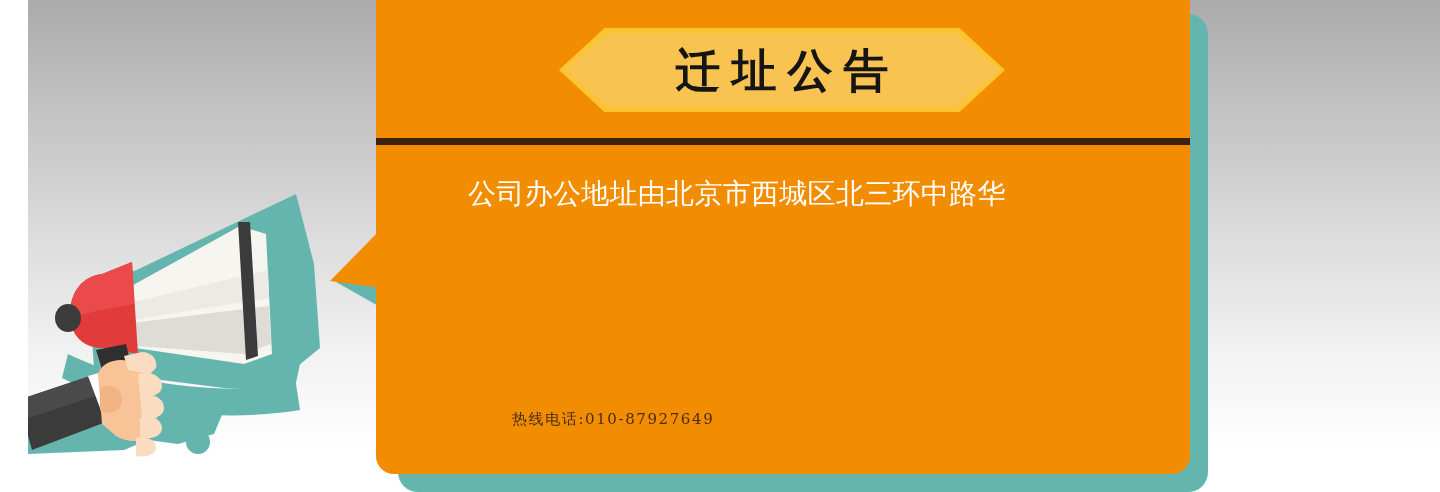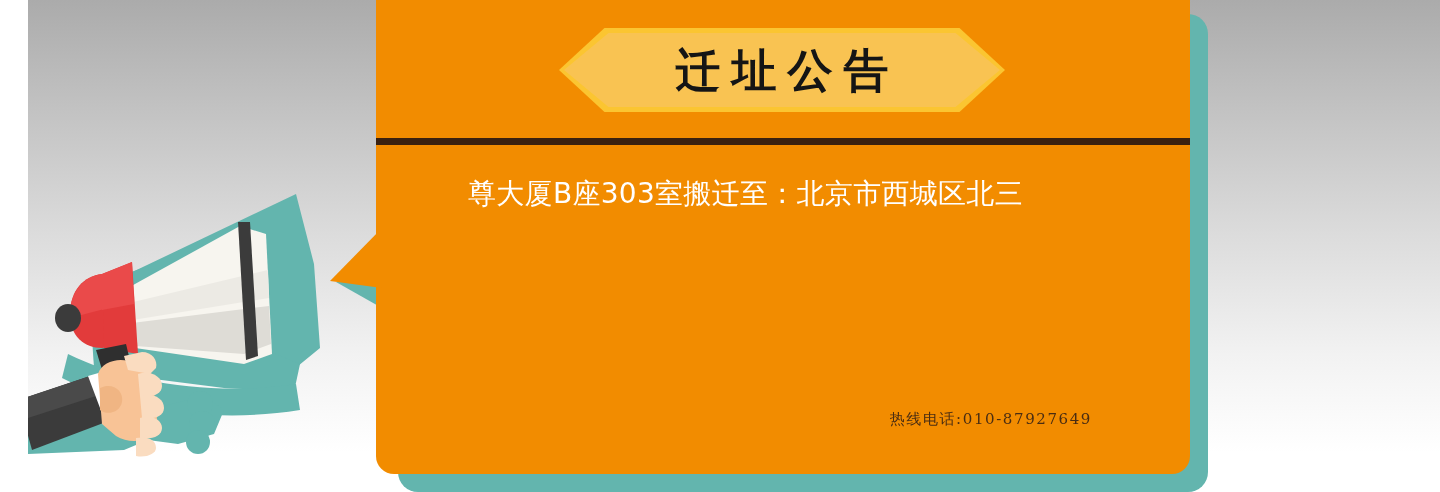--- a/index.html
+++ b/index.html
@@ -121,21 +121,21 @@
     font-family: "DejaVu Sans", "Liberation Sans", sans-serif;
   }
 
   
   .footer {
     position: absolute;
     left: 484px;
     top: 410px;
     width: 580px;
     display: flex;
-    justify-content: flex-end;
+    justify-content: flex-start;
     color: #4a2d12;
     font-size: 15px;
     letter-spacing: 1.6px;
     font-family: "DejaVu Serif", "Liberation Serif", serif;
   }
   .footer span { white-space: pre; }
 
   
   .megaphone {
     position: absolute;
@@ -164,21 +164,21 @@
 
   <div class="title-wrap">
     <div class="hex-outer"></div>
     <div class="hex-inner"></div>
     <div class="title-text">迁址公告</div>
   </div>
 
   <div class="divider"></div>
 
   <div class="body-copy">
-    <div>尊大厦B座303室搬迁至：北京市西城区北三</div>
+    <div>公司办公地址由北京市西城区北三环中路华</div>
   </div>
 
   <div class="footer">
     <span>热线电话:010-87927649</span>
   </div>
 
   <svg class="megaphone" viewBox="0 0 300 314">
 
     <g>
       <path d="M86 110 L96 98 L268 16 L286 86 L292 170 L270 188 L246 180 L210 182

